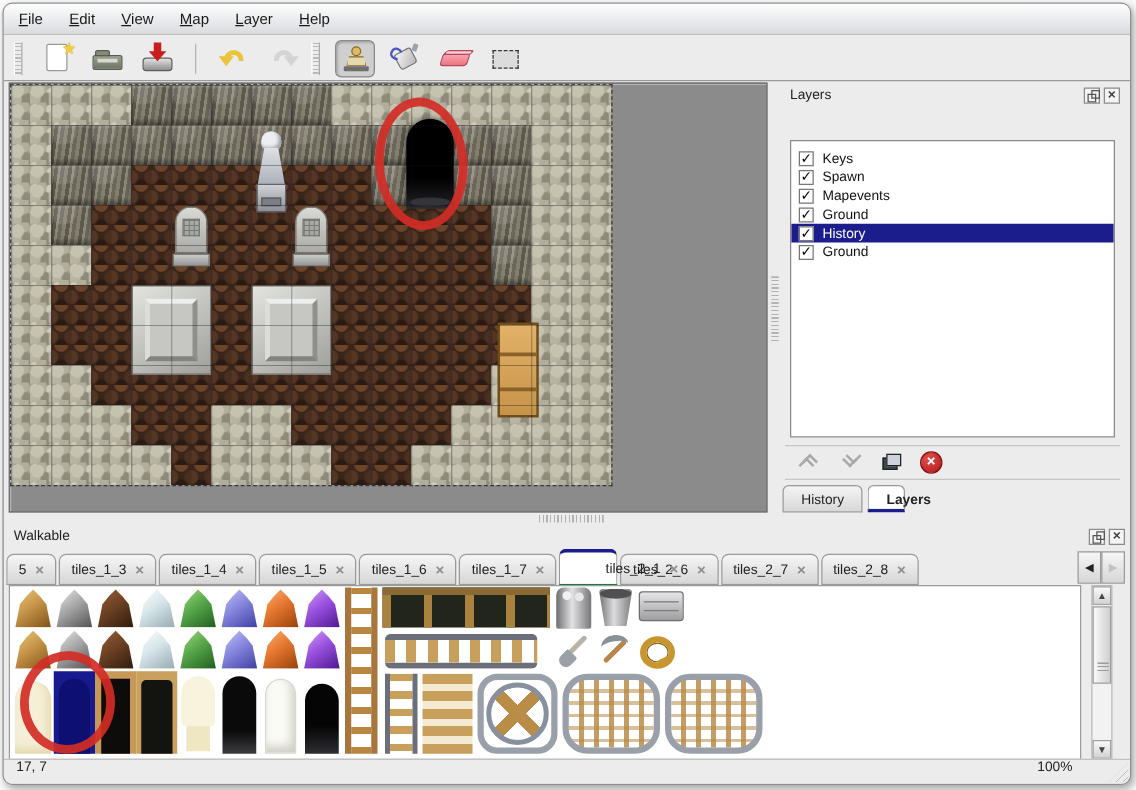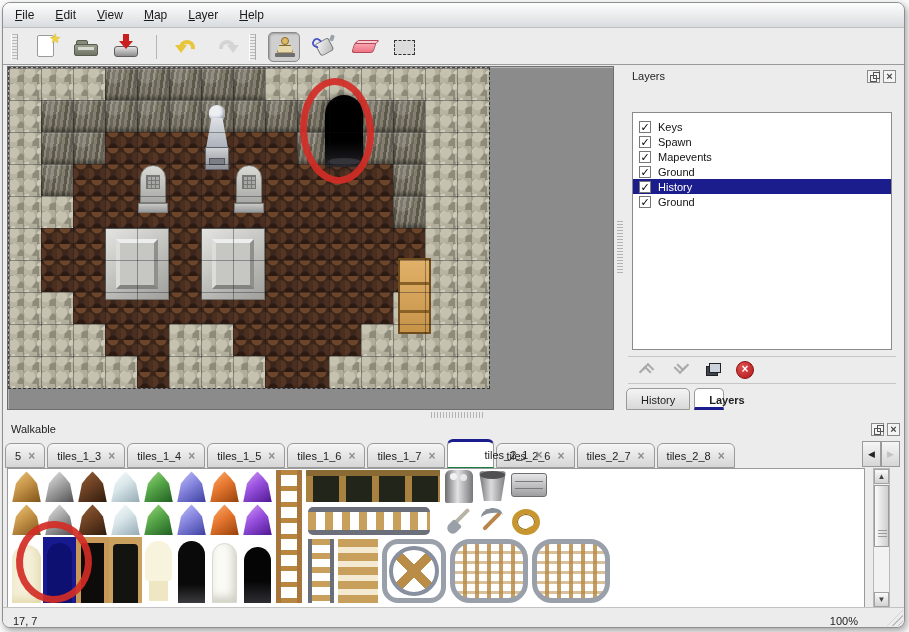--- a/index.html
+++ b/index.html
@@ -229,21 +229,21 @@
   #vsb{position:absolute;right:14px;top:49px;width:17px;height:140px;background:#f2f2f2;border:1px solid #b8b8b8;}
   .sbbtn{position:absolute;left:0;width:15px;height:15px;background:linear-gradient(#fafafa,#d2d2d2);border:1px solid #a2a2a2;
     font-size:8px;line-height:14px;text-align:center;color:#444;}
   #vsb .up{top:0;} #vsb .dn{bottom:0;}
   #vsbthumb{position:absolute;left:0;top:16px;width:15px;height:62px;background:linear-gradient(to right,#fafafa,#cfcfcf);border:1px solid #9a9a9a;}
   #vsbthumb::after{content:"";position:absolute;left:3px;top:44px;width:9px;height:7px;
     background:repeating-linear-gradient(to bottom,#9a9a9a 0 1px,transparent 1px 3px);}
 
   
   #statusbar{position:absolute;left:0;bottom:0;width:100%;height:20px;background:#ececec;border-top:1px solid #c2c2c2;
-    font-size:11px;color:#222;display:flex;align-items:flex-end;padding:0 46px 0 10px;}
+    font-size:11px;color:#222;display:flex;align-items:flex-start;padding:0 46px 0 10px;}
   #statusbar .sp{flex:1;}
   #grip{position:absolute;right:1px;bottom:1px;width:16px;height:16px;
     background:repeating-linear-gradient(315deg,transparent 0 3px,#bdbdbd 3px 4px);
     clip-path:polygon(100% 0,100% 100%,0 100%);}
 </style>
 </head>
 <body>
 
 <div id="win">
 

